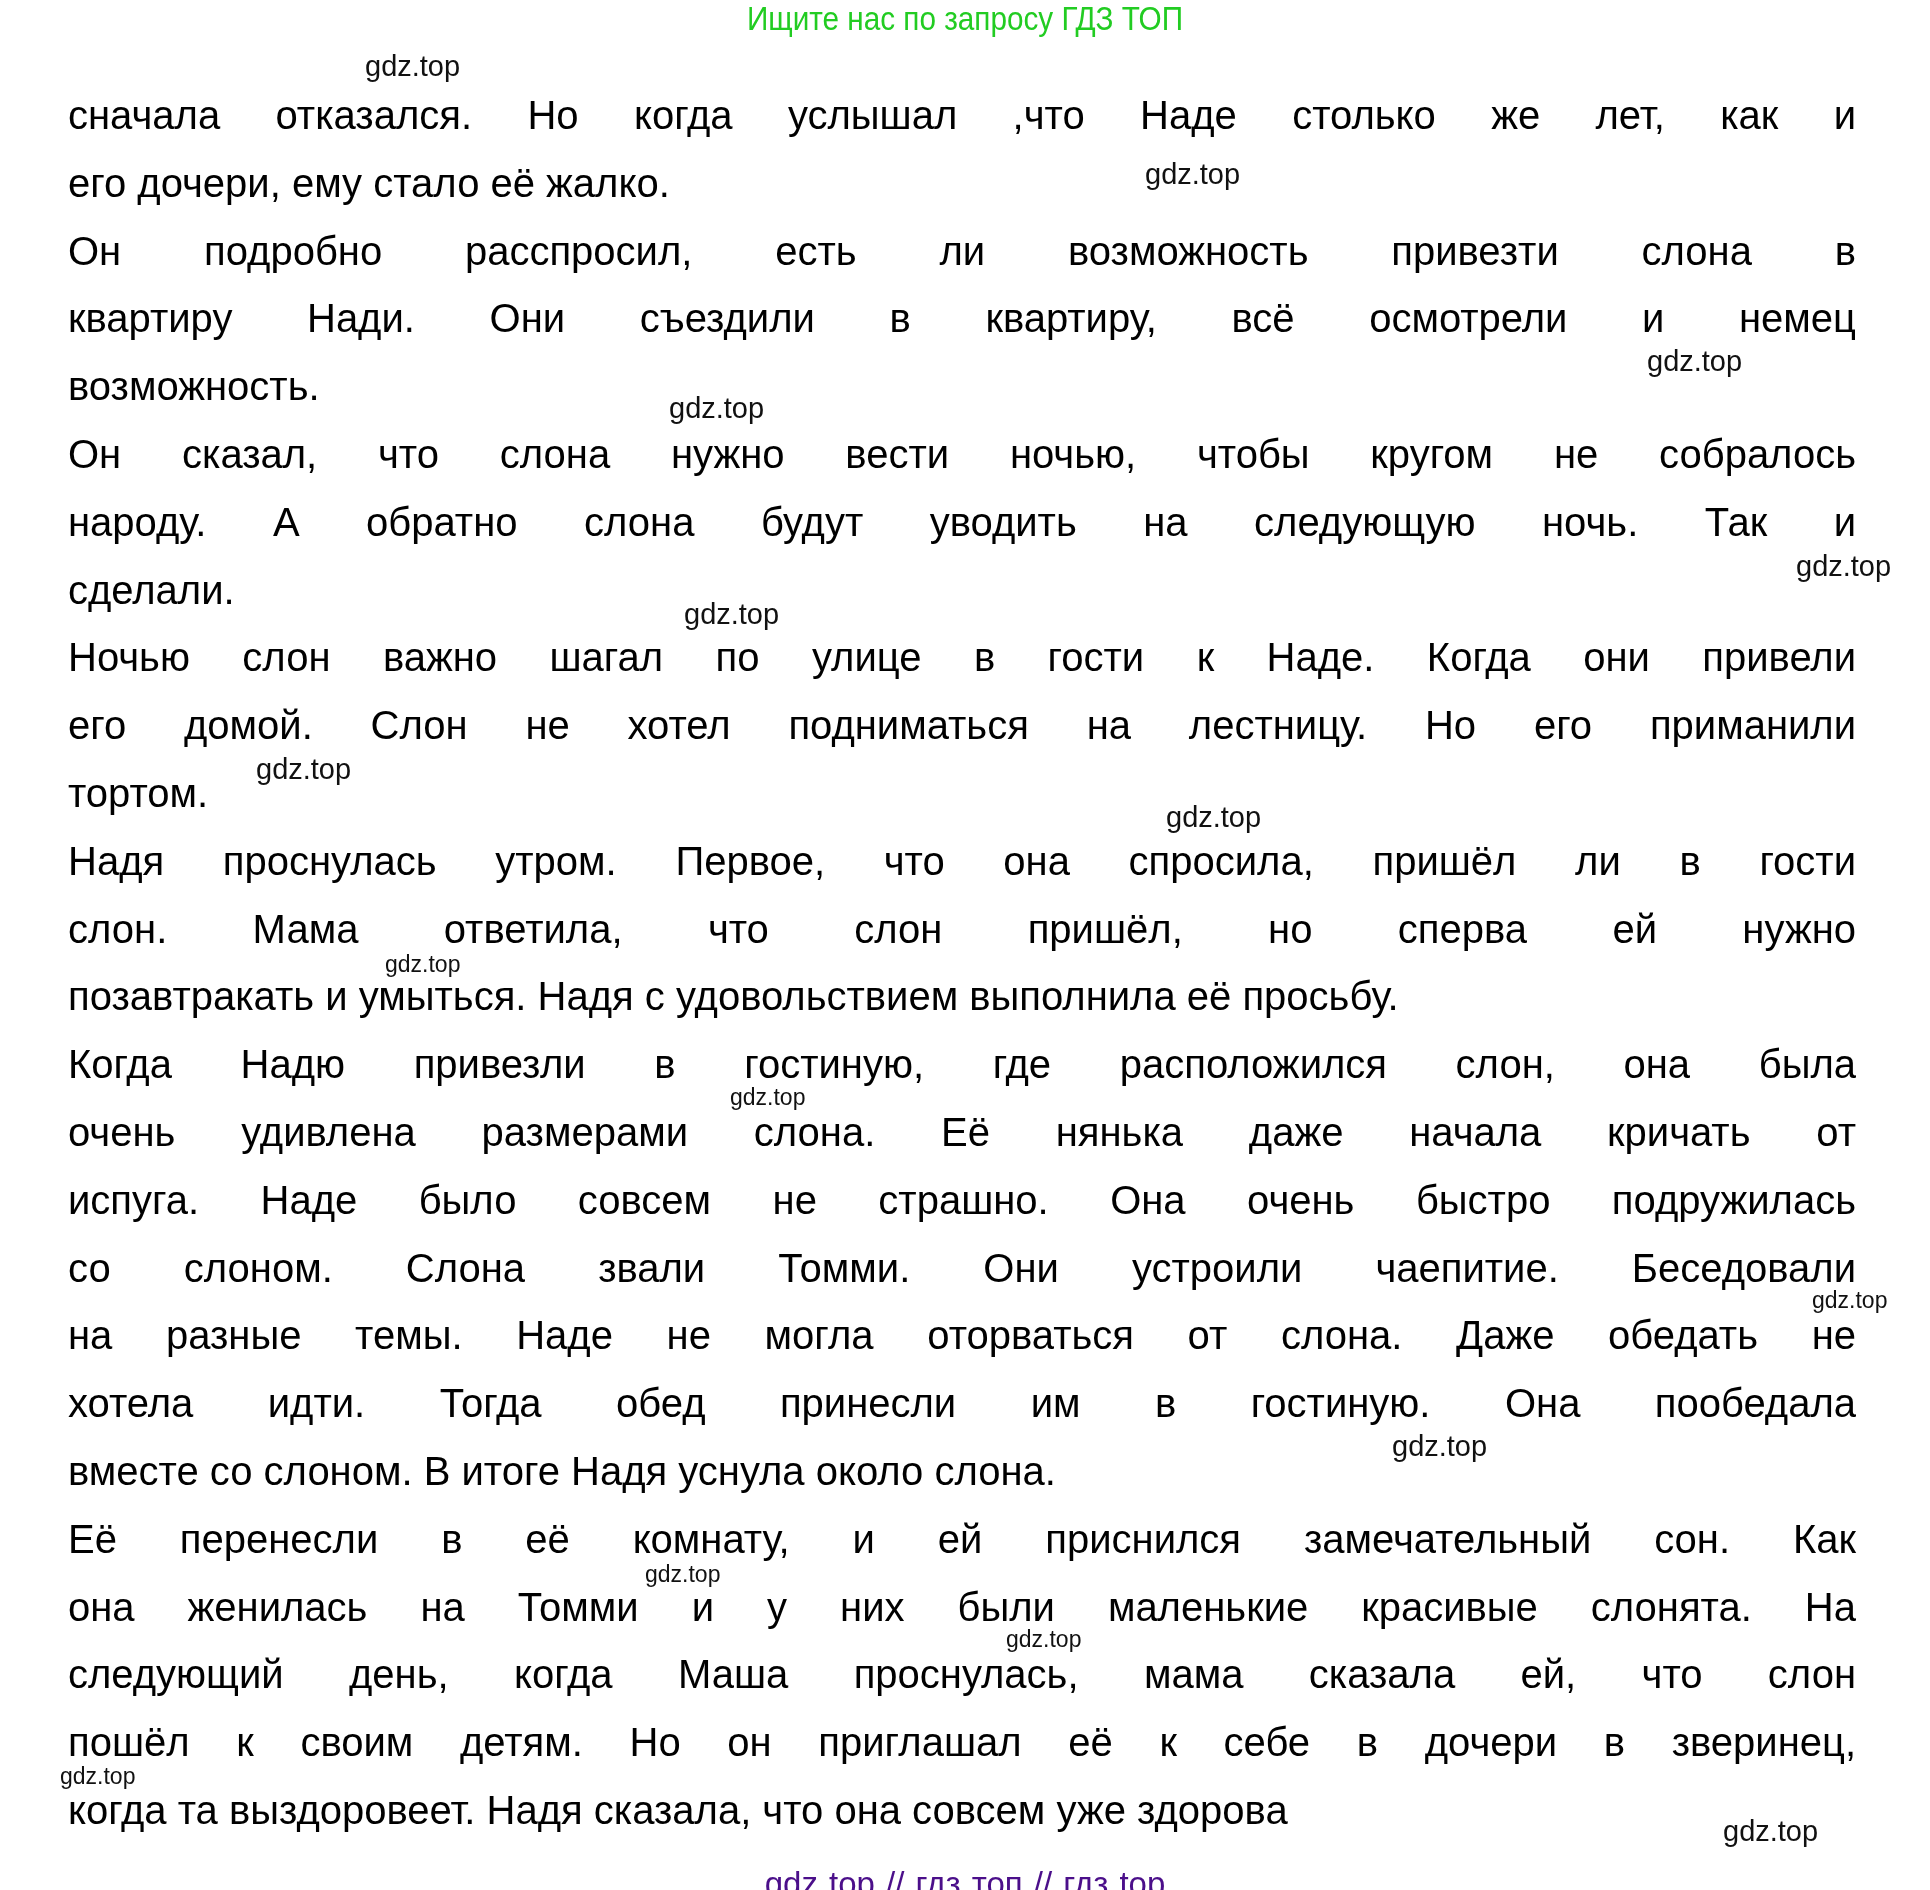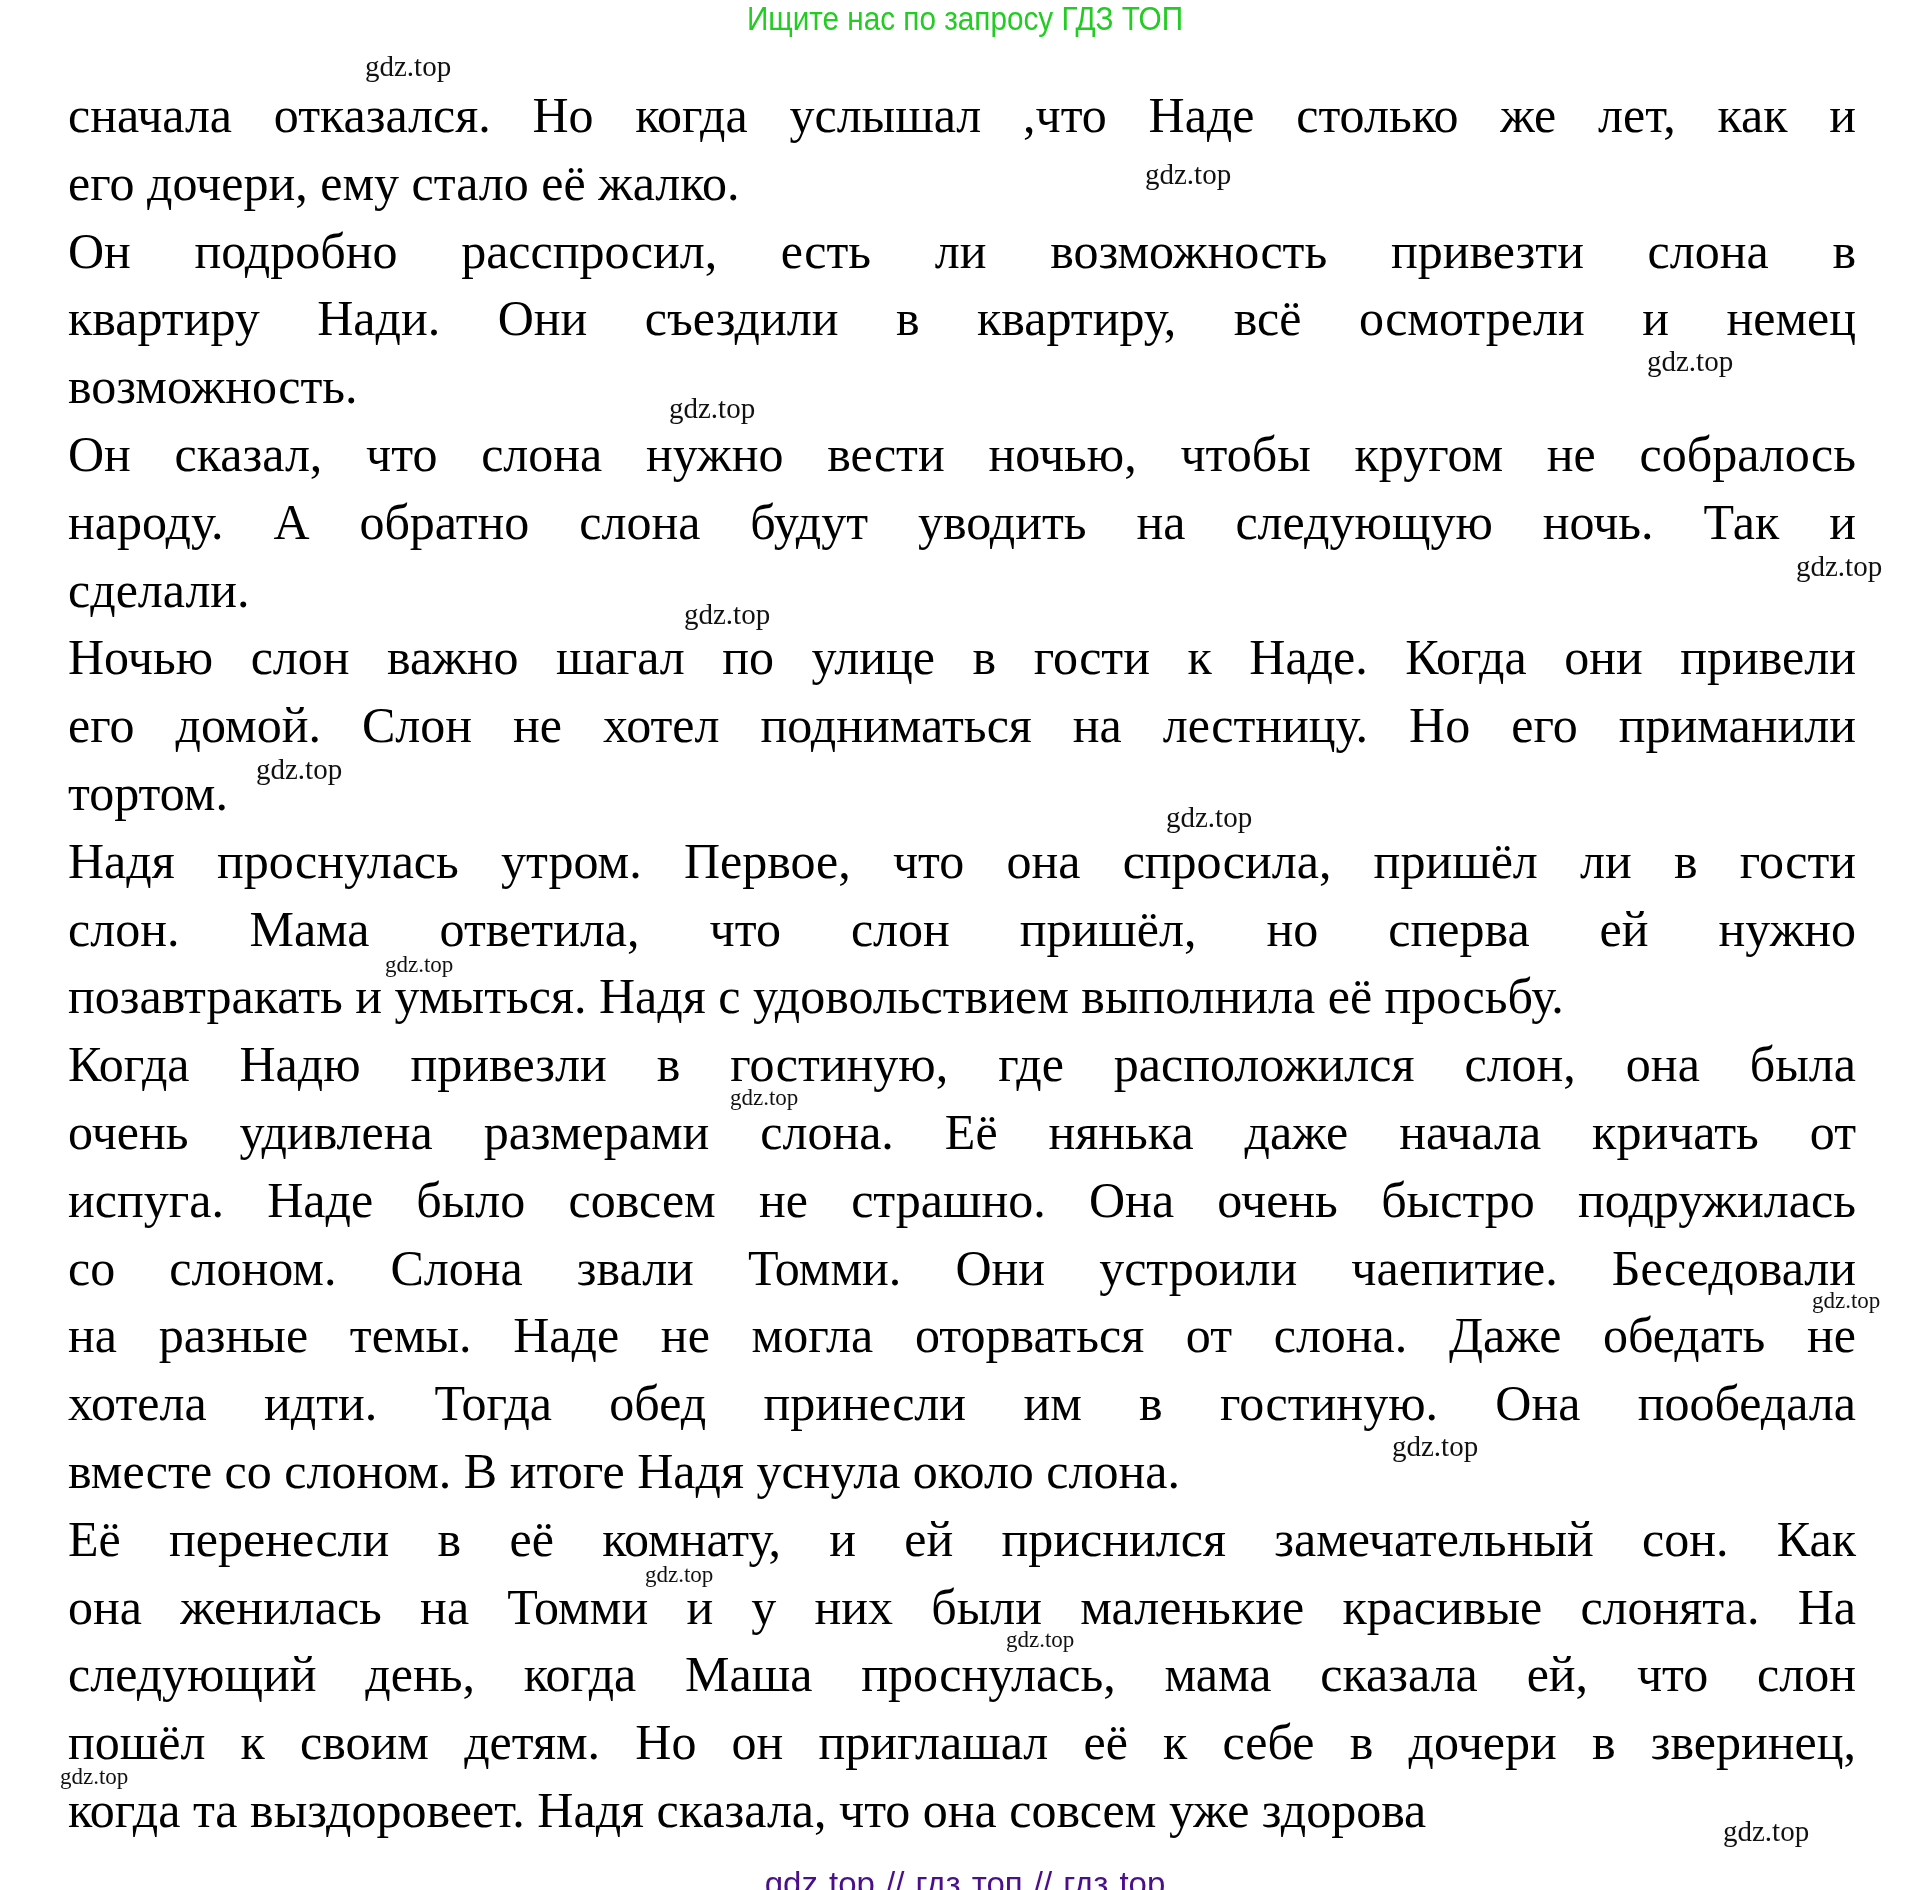--- a/index.html
+++ b/index.html
@@ -5,26 +5,26 @@
   html, body { margin: 0; padding: 0; background: #ffffff; }
   body { width: 1930px; height: 1890px; position: relative; overflow: hidden; }
   .header {
     position: absolute; left: 0; top: 0; width: 1930px; height: 40px;
     text-align: center; color: #22cc22;
     font-family: "Liberation Sans", sans-serif; font-size: 33px; line-height: 38px;
     transform: scaleX(0.9);
   }
   .content {
     position: absolute; left: 68px; top: 82px; width: 1788px;
-    font-family: Liberation Serif, serif; font-size: 50px; line-height: 67.8px; color: #000;
+    font-family: Liberation Sans, sans-serif; font-size: 40px; line-height: 67.8px; color: #000;
   }
   .line { height: 67.8px; white-space: nowrap; overflow: visible; text-align: justify; text-align-last: justify; }
   .line.last { text-align: right; text-align-last: left; }
   .wm {
-    position: absolute; font-family: Liberation Serif, serif; color: #111;
+    position: absolute; font-family: Liberation Sans, sans-serif; color: #111;
     white-space: nowrap; line-height: 1;
   }
   .wm.big { font-size: 29px; }
   .wm.small { font-size: 23px; }
   .footer {
     position: absolute; left: 0; top: 1866px; width: 1930px; text-align: center;
     font-family: "Liberation Sans", sans-serif; font-size: 33px; line-height: 36px; color: #4b0f8a;
     word-spacing: 2px;
   }
 </style>

